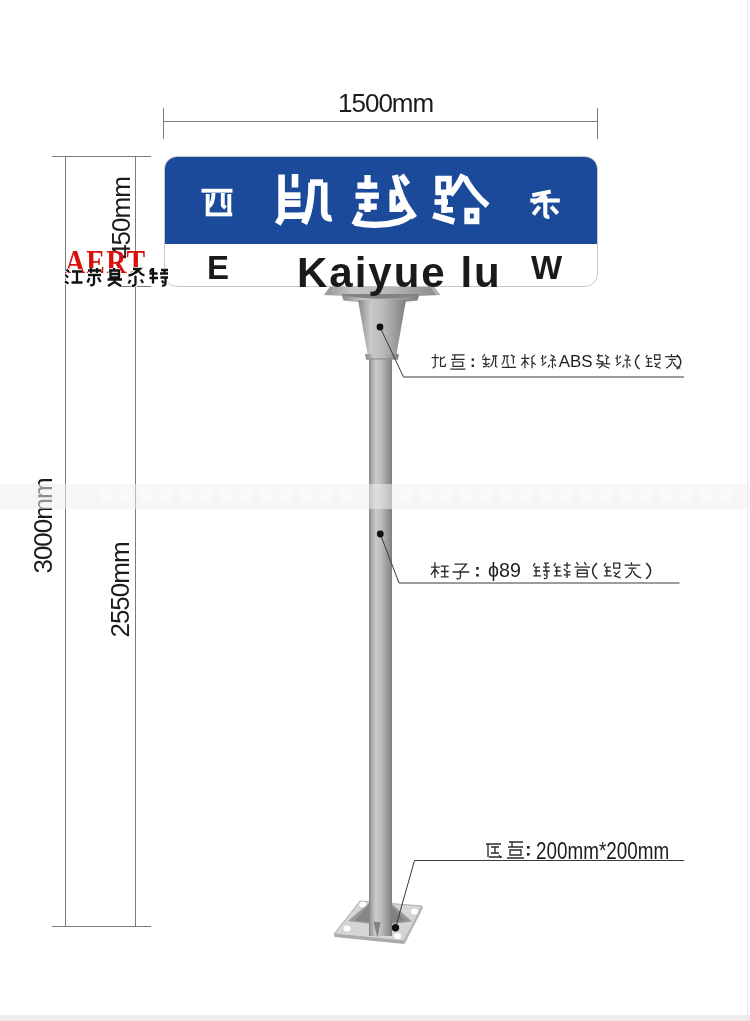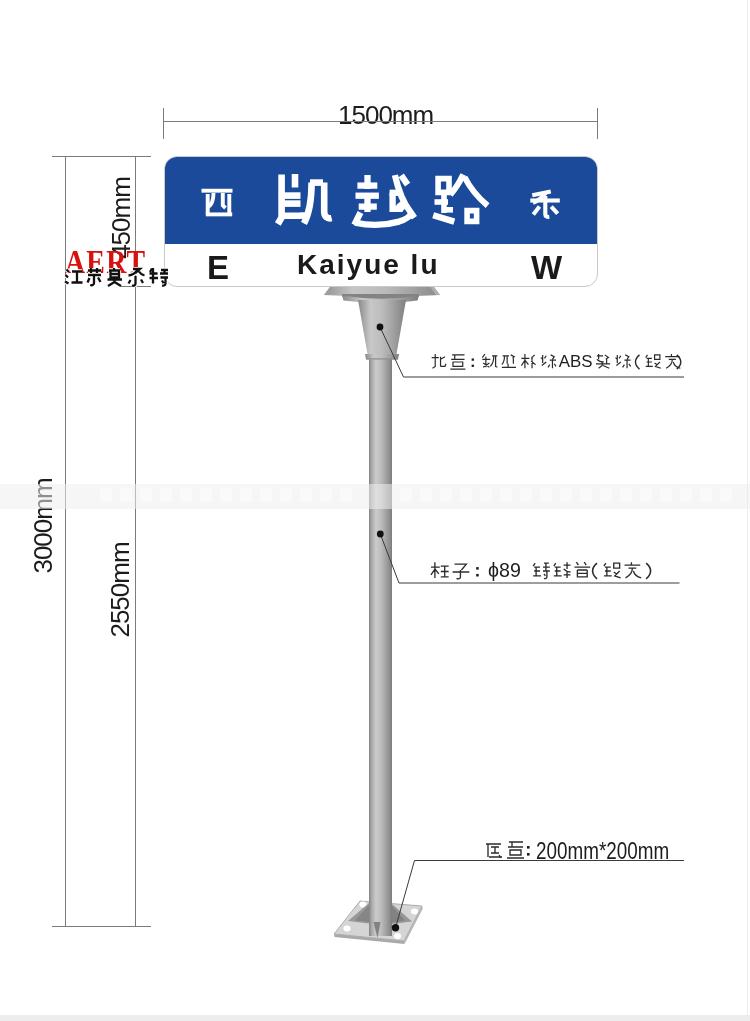--- a/index.html
+++ b/index.html
@@ -5,21 +5,21 @@
   html,body{margin:0;padding:0;}
   body{width:750px;height:1021px;position:relative;background:#ffffff;
        font-family:"Liberation Sans",sans-serif;overflow:hidden;}
   .abs{position:absolute;}
   .dimtxt{color:#1c1c1c;font-size:26px;letter-spacing:-1px;white-space:nowrap;}
   .thin{background:#7b7b7b;}
 </style>
 </head>
 <body>
 
-<div class="abs dimtxt" style="left:338px;top:88px;margin-top:12px;">1500mm</div>
+<div class="abs dimtxt" style="left:338px;top:88px;">1500mm</div>
 <div class="abs thin" style="left:163px;top:121px;width:435px;height:1px;"></div>
 <div class="abs thin" style="left:163px;top:108px;width:1px;height:31px;"></div>
 <div class="abs thin" style="left:597px;top:108px;width:1px;height:31px;"></div>
 
 <div class="abs thin" style="left:65px;top:156px;width:1px;height:770px;"></div>
 <div class="abs thin" style="left:135px;top:156px;width:1px;height:770px;"></div>
 <div class="abs thin" style="left:52px;top:156px;width:99px;height:1px;"></div>
 <div class="abs thin" style="left:120px;top:286px;width:31px;height:1px;"></div>
 <div class="abs thin" style="left:52px;top:926px;width:99px;height:1px;"></div>
 
@@ -145,21 +145,21 @@
       <path d="M269.2,59.2 L290.3,65.6" stroke-width="6.4"></path>
       <path d="M299.2,18.6 C295.3,27 291.2,33.3 286.3,38.6" stroke-width="6"></path>
       <path d="M300.5,21 C305.5,31 313.3,41 323.6,49.6" stroke-width="6"></path>
       <path d="M303.1,54.6 H312.6 V65.4 H303.1 Z"></path>
     </g>
   </g>
 </svg>
 
 <div class="abs" style="left:0;top:247px;width:750px;text-align:left;">
   <span class="abs" style="left:207px;top:2px;font-weight:bold;font-size:33px;color:#1a1a1a;">E</span>
-  <span class="abs" style="left:297px;top:2px;font-weight:bold;font-size:28px;color:#1a1a1a;letter-spacing:2px;">Kaiyue lu</span>
+  <span class="abs" style="left:297px;top:2px;font-weight:bold;font-size:42px;color:#1a1a1a;letter-spacing:2px;">Kaiyue lu</span>
   <span class="abs" style="left:531px;top:2px;font-weight:bold;font-size:33px;color:#1a1a1a;">W</span>
 </div>
 
 <div class="abs" style="left:65px;top:233px;width:80px;height:30px;z-index:6;margin-top:10px;">
   <span style="font-family:'Liberation Serif',serif;font-weight:bold;font-size:34px;color:#da100d;
         display:inline-block;transform:scaleX(0.82);transform-origin:0 0;letter-spacing:1.5px;">AERT</span>
 </div>
 <svg class="abs" style="left:64px;top:267px;z-index:6;" width="104" height="20" viewBox="0 0 104 20">
   <g fill="none" stroke-linecap="butt">
     <g stroke="#ffffff" stroke-width="4.4" stroke-linejoin="round">

